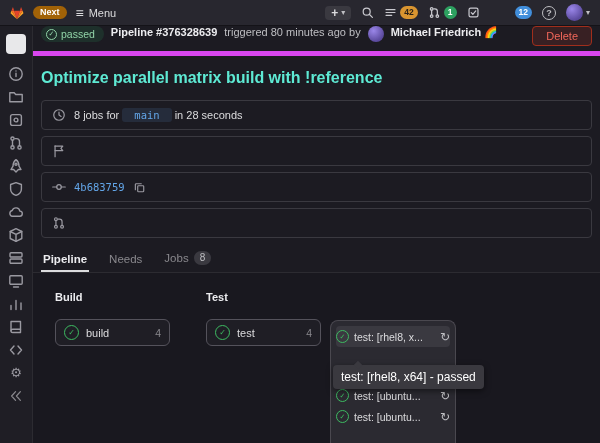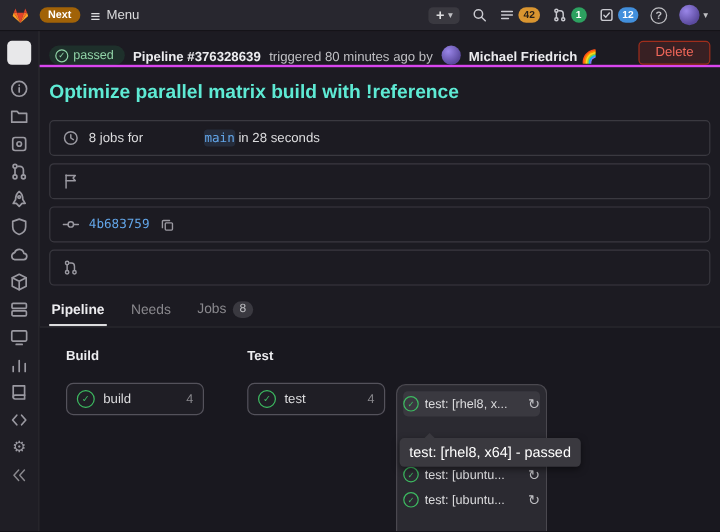--- a/index.html
+++ b/index.html
@@ -13,57 +13,57 @@
   .hamburger{font-size:14px;line-height:1;color:#dcdcde;}
   .nav-spacer{flex:1;}
   .nav-right{display:flex;align-items:center;gap:10px;}
   .new-dd{display:flex;align-items:center;gap:3px;background:#3a3940;border-radius:4px;padding:1px 6px;color:#dcdcde;}
   .plus{font-size:12px;font-weight:bold;line-height:1;}
   .chev{font-size:8px;color:#bfbfc3;line-height:1;}
   .nav-item{display:flex;align-items:center;gap:3px;}
   .nb{font-size:8.5px;font-weight:bold;line-height:1;padding:2px 4px;border-radius:7px;color:#fff;}
   .nb-issues{background:#d99530;color:#2a2118;}
   .nb-mr{background:#2da160;}
-  .nb-todo{background:#428fdc;}
+  .nb-todo{background:#428fdc;margin-left:32px;}
   .help-circle{width:14px;height:14px;border:1.2px solid #bfbfc3;border-radius:50%;display:flex;align-items:center;justify-content:center;
                font-size:9px;color:#bfbfc3;font-weight:bold;box-sizing:border-box;}
   .av{border-radius:50%;background:radial-gradient(circle at 35% 30%,#9a86e8,#5b4a9e 70%);}
   .av-nav{width:17px;height:17px;}
   .av-sm{width:16px;height:16px;}
   
   .sidebar{position:absolute;top:26px;left:0;bottom:0;width:33px;background:#1f1e25;border-right:1px solid #2c2b31;
            display:flex;flex-direction:column;align-items:center;box-sizing:border-box;padding-top:8px;}
   .proj-avatar{width:20px;height:20px;background:#e8e8ea;border-radius:4px;margin-bottom:8px;}
   .sitem{height:23px;display:flex;align-items:center;justify-content:center;width:100%;cursor:pointer;}
   .ic{fill:none;stroke:#9a99a1;stroke-width:1.4;stroke-linecap:round;stroke-linejoin:round;}
   .icb{fill:none;stroke:#c9c9cf;stroke-width:1.5;stroke-linecap:round;stroke-linejoin:round;}
   .icg{fill:none;stroke:#89888d;stroke-width:1.4;stroke-linecap:round;stroke-linejoin:round;}
   .gear-char{font-size:13px;color:#9a99a1;line-height:1;}
   
-  .phead{position:absolute;top:26px;left:33px;right:0;height:30px;border-bottom:2px solid #d946ef;
-         display:flex;align-items:flex-end;gap:7px;padding:0 8px;box-sizing:border-box;}
+  .phead{position:absolute;top:26px;left:33px;right:0;height:30px;border-bottom:5px solid #d946ef;
+         display:flex;align-items:flex-start;gap:7px;padding:0 8px;box-sizing:border-box;}
   .status-badge{display:inline-flex;align-items:center;gap:4px;background:rgba(45,161,96,.16);color:#91d4a8;
                 border-radius:10px;padding:2px 9px 2px 5px;font-size:10.5px;}
   .cc{display:inline-flex;align-items:center;justify-content:center;border-radius:50%;box-sizing:border-box;font-weight:bold;}
   .cc-badge{width:11px;height:11px;border:1px solid #91d4a8;color:#91d4a8;font-size:7px;}
   .cc-lg{width:15px;height:15px;border:1.5px solid #3dbb61;color:#3dbb61;font-size:8px;}
   .cc-sm{width:13px;height:13px;border:1.3px solid #3dbb61;color:#3dbb61;font-size:7px;}
   .ph-text{color:#bfbfc3;}
   .ph-id{color:#ececef;font-weight:bold;}
   .author{font-weight:bold;color:#ececef;}
   .spacer{flex:1;}
   .delete-btn{background:rgba(226,67,41,.14);border:1px solid #a02e1c;color:#f2675a;border-radius:4px;
               padding:3px 13px;font-size:11px;cursor:pointer;font-family:inherit;}
   
   .main{position:absolute;top:56px;left:33px;right:0;bottom:0;padding:0 8px;box-sizing:border-box;}
   .title{font-size:16px;font-weight:bold;color:#5eead4;margin:13px 0 13px 0;}
   .ibox{height:30px;border:1px solid #3a3940;border-radius:4px;margin-bottom:6px;display:flex;align-items:center;
         gap:8px;padding:0 10px;box-sizing:border-box;color:#dcdcde;}
   .mono{font-family:"DejaVu Sans Mono","Liberation Mono",monospace;font-size:10.5px;}
-  .branch-chip{color:#63a6e9;background:rgba(99,166,233,.13);border-radius:3px;padding:1px 0;margin-left:48px;}
+  .branch-chip{color:#63a6e9;background:rgba(99,166,233,.13);border-radius:3px;padding:1px 12px;}
   .sha{color:#63a6e9;}
   .copy-btn{display:flex;align-items:center;cursor:pointer;}
   
   .tabs{display:flex;align-items:flex-end;gap:18px;height:28px;margin-top:4px;}
   .tab{display:flex;align-items:center;gap:5px;color:#89888d;padding:0 2px 7px 2px;cursor:pointer;font-size:11.5px;}
   .tab.active{color:#ececef;font-weight:bold;border-bottom:2px solid #dcdcde;padding-bottom:5px;}
   .tab-badge{background:#3a3940;color:#bfbfc3;border-radius:8px;padding:1px 6px;font-size:10px;line-height:1.2;}
   
   .graph{position:absolute;left:33px;right:0;top:272px;bottom:0;background:#19181f;border-top:1px solid #2c2b31;
          padding:18px 0 0 22px;box-sizing:border-box;}

